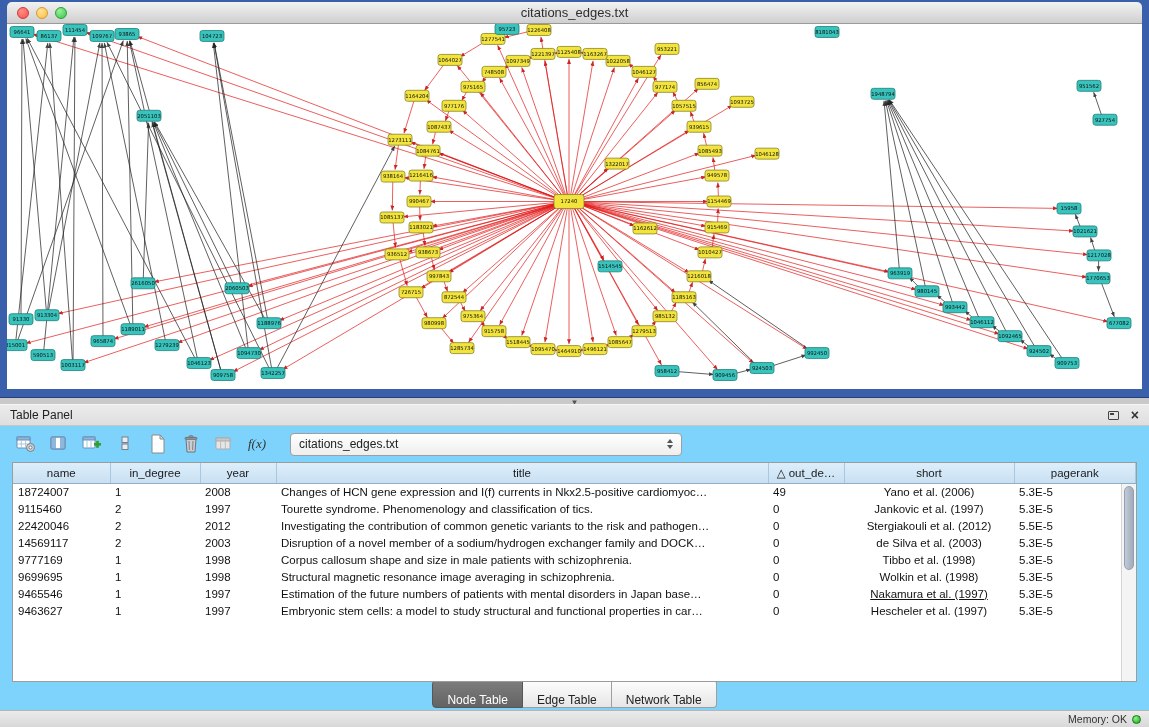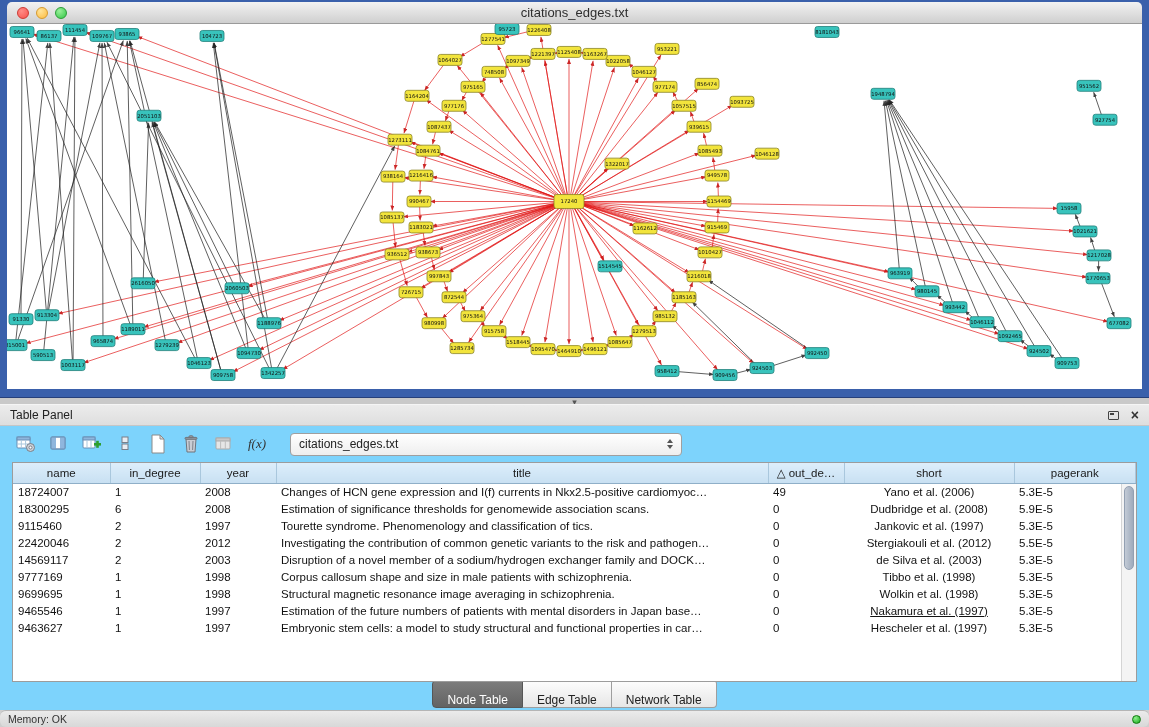--- a/index.html
+++ b/index.html
@@ -51,21 +51,21 @@
   .vscroll { position: absolute; top: 21px; right: 0; bottom: 0; width: 15px; background: #f4f4f4; border-left: 1px solid #d5d5d5; }
   .vscroll .thumb { position: absolute; top: 2px; left: 2px; width: 10px; height: 84px; border-radius: 6px; background: linear-gradient(90deg, #c3cbd6, #9fabbc); border: 1px solid #93a0b2; }
 
   .tabbar { height: 28px; flex: none; display: flex; justify-content: center; align-items: center; padding-bottom: 4px; }
   .tab { height: 28px; padding: 12px 14px; font-size: 12px; font-family: "Liberation Sans", sans-serif; background: linear-gradient(#fdfdfd, #e6e6e6); border: 1px solid #9e9e9e; border-left-width: 0; color: #222; cursor: default; }
   .tab:first-child { border-left-width: 1px; border-radius: 4px 0 0 4px; }
   .tab:last-child { border-radius: 0 4px 4px 0; }
   .tab.active { background: linear-gradient(#7d7d7d, #636363); color: #fff; border-color: #565656; }
 
   
-  .statusbar { height: 17px; flex: none; background: linear-gradient(#ebebeb, #d8d8d8); border-top: 1px solid #b5b5b5; display: flex; align-items: center; justify-content: space-between; padding: 0 8px; gap: 5px; border-radius: 6px; }
+  .statusbar { height: 17px; flex: none; background: linear-gradient(#ebebeb, #d8d8d8); border-top: 1px solid #b5b5b5; display: flex; align-items: center; justify-content: flex-end; padding: 0 8px; gap: 5px; }
   .mem-label { font-size: 10.5px; color: #333; }
   .mem-dot { width: 9px; height: 9px; border-radius: 50%; background: radial-gradient(circle at 35% 30%, #8df08d, #18a818); border: 1px solid #0e7a0e; }
 </style>
 </head>
 <body>
 
 <div class="screen">
 
   <div class="graph-window">
     <div class="titlebar">
@@ -769,29 +769,20 @@
             <tr>
               <td style="text-align: left;">18724007</td>
               <td style="text-align: left;">1</td>
               <td style="text-align: left;">2008</td>
               <td style="text-align: left;">Changes of HCN gene expression and I(f) currents in Nkx2.5-positive cardiomyoc…</td>
               <td style="text-align: left;">49</td>
               <td style="text-align: center;">Yano et al. (2006)</td>
               <td style="text-align: left;">5.3E-5</td>
             </tr>
             <tr>
-              <td style="text-align: left;">18300295</td>
-              <td style="text-align: left;">6</td>
-              <td style="text-align: left;">2008</td>
-              <td style="text-align: left;">Estimation of significance thresholds for genomewide association scans.</td>
-              <td style="text-align: left;">0</td>
-              <td style="text-align: center;">Dudbridge et al. (2008)</td>
-              <td style="text-align: left;">5.9E-5</td>
-            </tr>
-            <tr>
               <td style="text-align: left;">9115460</td>
               <td style="text-align: left;">2</td>
               <td style="text-align: left;">1997</td>
               <td style="text-align: left;">Tourette syndrome. Phenomenology and classification of tics.</td>
               <td style="text-align: left;">0</td>
               <td style="text-align: center;">Jankovic et al. (1997)</td>
               <td style="text-align: left;">5.3E-5</td>
             </tr>
             <tr>
               <td style="text-align: left;">22420046</td>

